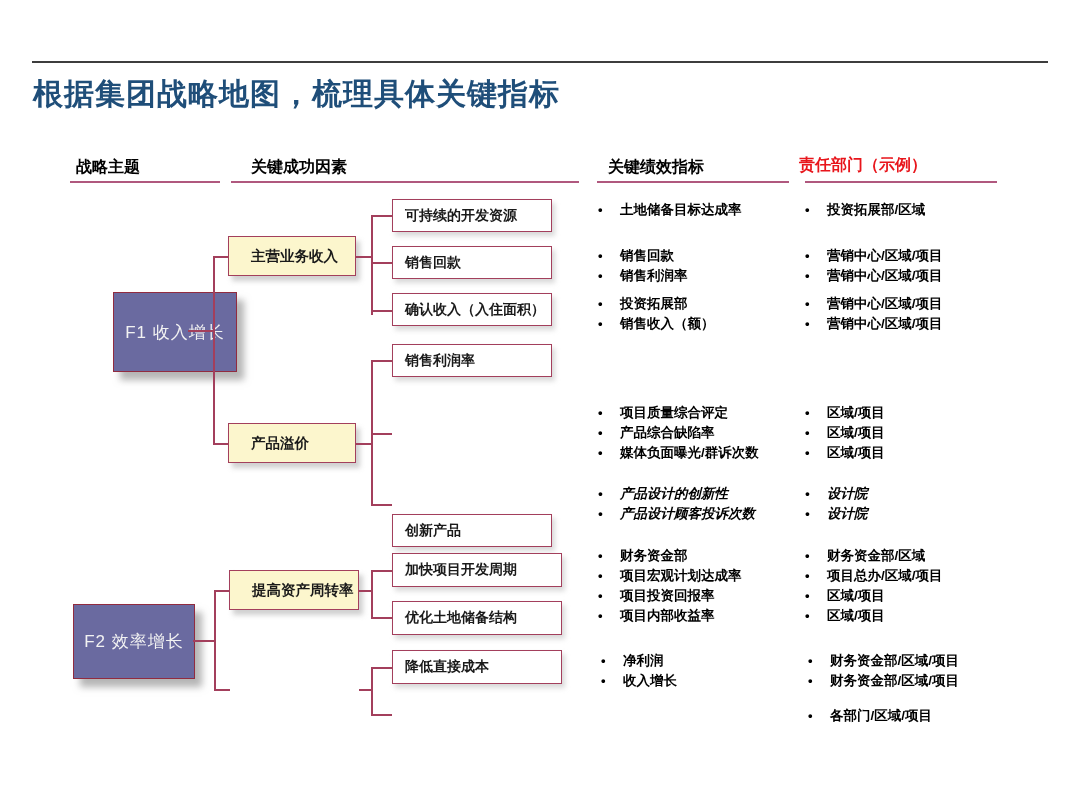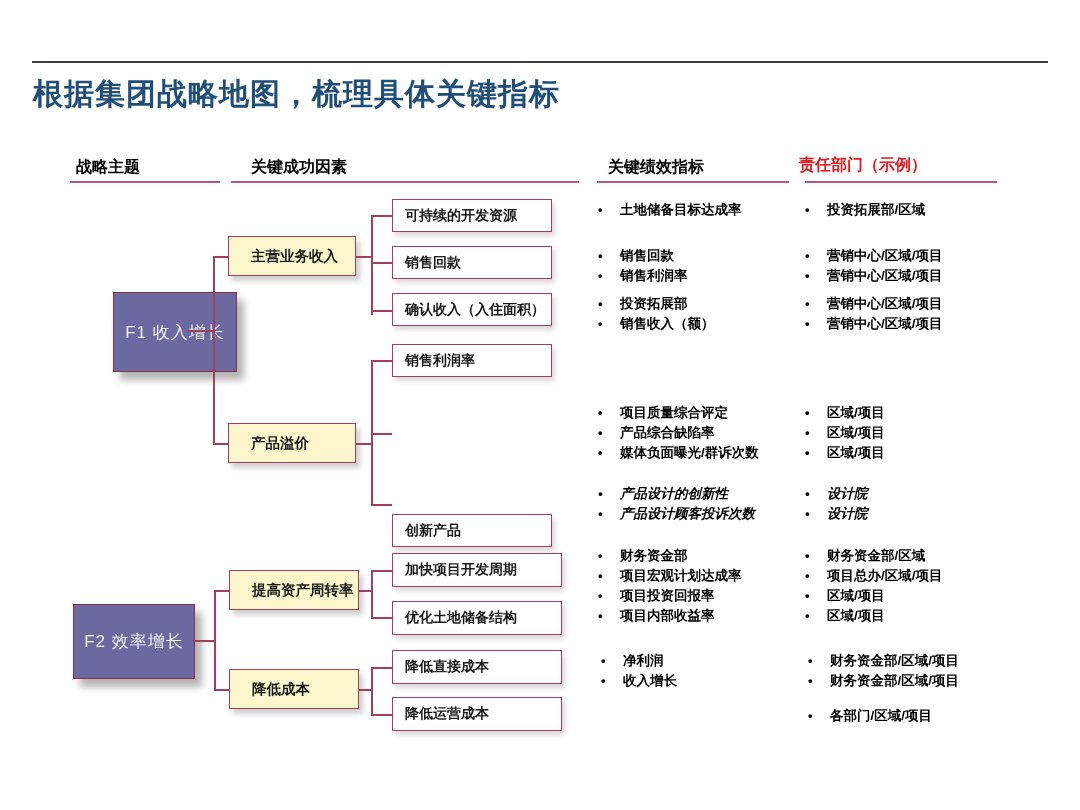--- a/index.html
+++ b/index.html
@@ -176,36 +176,34 @@
   <div class="csf-box" style="left:392px; top:488px; width:160px; height:33px;margin-top:26px;">创新产品</div>
 
   <div class="persp-box" style="left:73px; top:604px; width:120px; height:73px;">F2  效率增长</div>
 
   <div class="conn h" style="left:193px; top:640px; width:22px;"></div>
   <div class="conn v" style="left:214px; top:590px; height:100px;"></div>
   <div class="conn h" style="left:214px; top:590px; width:16px;"></div>
   <div class="conn h" style="left:214px; top:689px; width:16px;"></div>
 
   <div class="driver-box" style="left:229px; top:570px; width:130px; height:40px;">提高资产周转率</div>
-  <div class="driver-box" style="left:229px; top:669px; width:130px; height:40px;">降低成本</div>
 
   <div class="conn h" style="left:359px; top:590px; width:13px;"></div>
   <div class="conn v" style="left:371px; top:570px; height:48px;"></div>
   <div class="conn h" style="left:371px; top:570px; width:21px;"></div>
   <div class="conn h" style="left:371px; top:617px; width:21px;"></div>
 
   <div class="conn h" style="left:359px; top:689px; width:13px;"></div>
   <div class="conn v" style="left:371px; top:667px; height:47px;"></div>
   <div class="conn h" style="left:371px; top:667px; width:21px;"></div>
   <div class="conn h" style="left:371px; top:714px; width:21px;"></div>
 
   <div class="csf-box" style="left:392px; top:553px; width:170px; height:34px;">加快项目开发周期</div>
   <div class="csf-box" style="left:392px; top:650px; width:170px; height:34px;">降低直接成本</div>
   <div class="csf-box" style="left:392px; top:601px; width:170px; height:34px;">优化土地储备结构</div>
-  <div class="csf-box" style="left:392px; top:697px; width:170px; height:34px;">降低运营成本</div>
 
   <div class="bullet-group" style="left:598px; top:200px;">
     <div class="bullet-row">
       <span class="dot">•</span>
       <span>土地储备目标达成率</span>
     </div>
   </div>
 
   <div class="bullet-group" style="left:598px; top:246px;">
     <div class="bullet-row">

